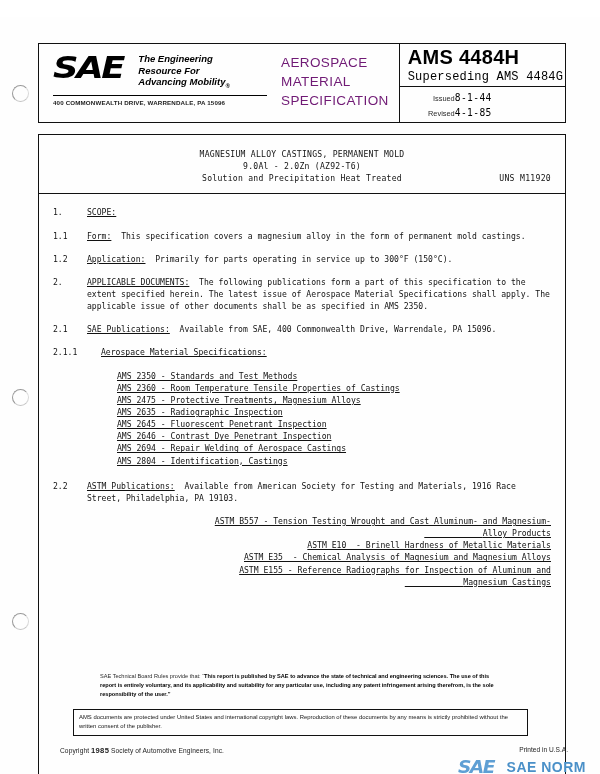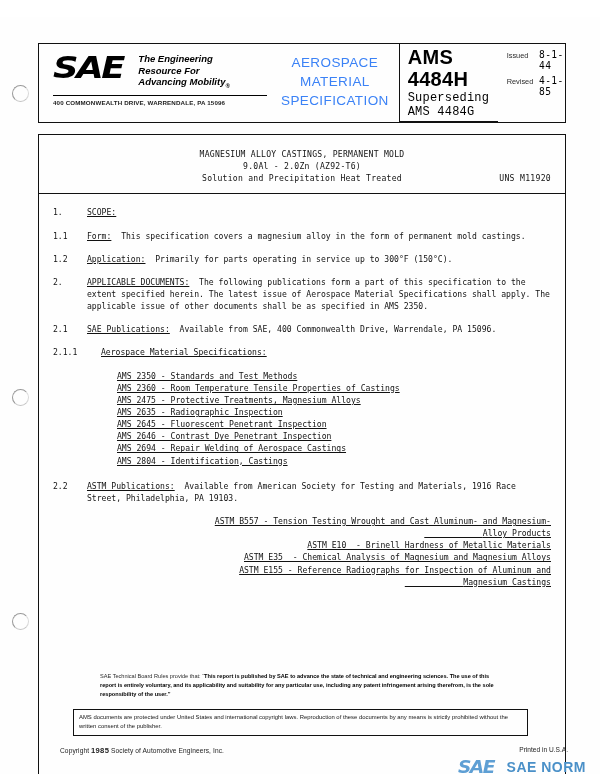--- a/index.html
+++ b/index.html
@@ -95,32 +95,33 @@
     letter-spacing: 0.15px;
     font-weight: bold;
     color: #1a1a1a;
     white-space: nowrap;
   }
 
   .hdr-mid {
     flex: 1;
     box-sizing: border-box;
     padding: 9px 10px 0 0;
-    text-align: center;
+    text-align: left;
     font-size: 13.5px;
     line-height: 1.42;
     letter-spacing: 0.4px;
-    color: #3b82f6;
+    color: #701a75;
   }
 
   .hdr-right {
     width: 167px;
     border-left: 1.6px solid #111;
     box-sizing: border-box;
     display: flex;
+    flex-direction: column;
   }
   .hdr-doc {
     padding: 3px 0 2px 8px;
     border-bottom: 1.6px solid #111;
   }
   .doc-num {
     font-size: 20px;
     font-weight: bold;
     letter-spacing: 0.3px;
     line-height: 1.08;
@@ -137,20 +138,21 @@
     font-size: 7.4px;
   }
   .date-row {
     display: flex;
     align-items: baseline;
     margin-bottom: 4px;
   }
   .date-lbl {
     width: 46px;
     color: #2a2a2a;
+    text-align: right;
   }
   .date-val {
     font-family: "DejaVu Sans Mono", monospace;
     font-size: 9.6px;
     letter-spacing: 0.4px;
   }
 
   
   .body-box {
     position: absolute;

